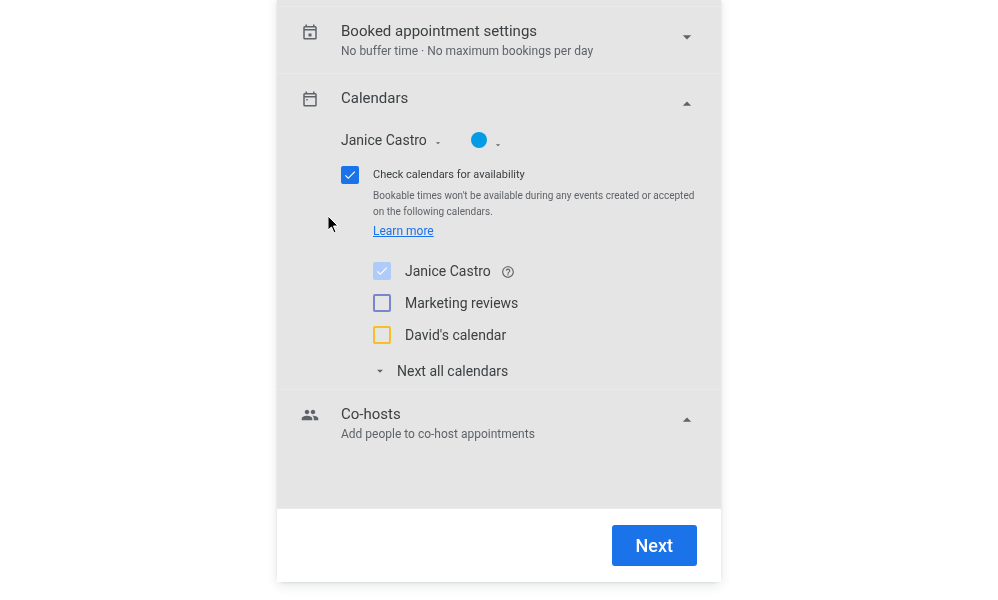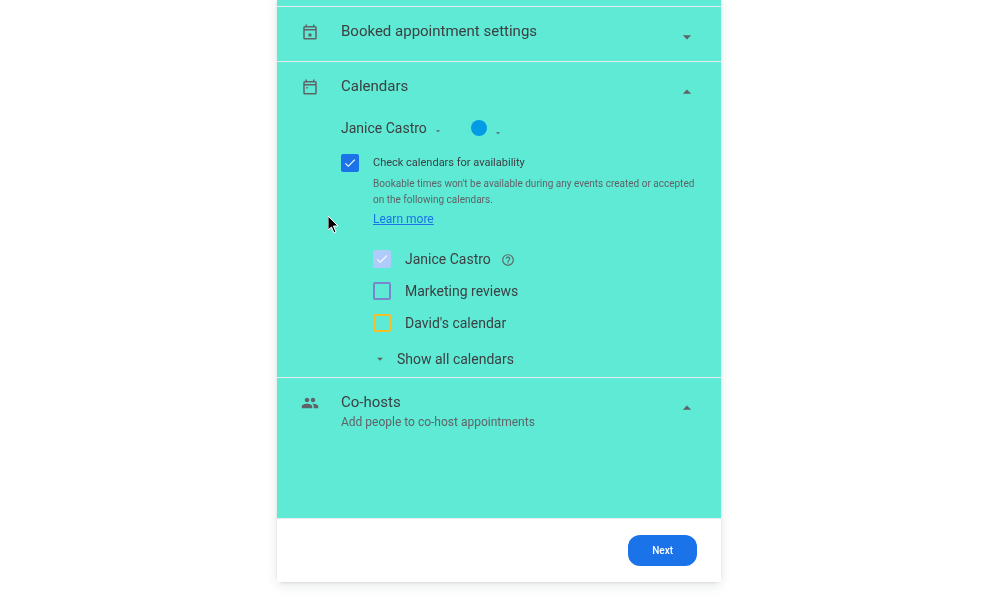--- a/index.html
+++ b/index.html
@@ -9,21 +9,21 @@
       width: 998px;
       height: 600px;
       position: relative;
     }
     .dialog {
       position: absolute;
       left: 277px;
       top: 0;
       width: 444px;
       height: 582px;
-      background: #5eead4;
+      background: #e5e5e5;
       border-radius: 0 0 8px 8px;
       box-shadow: 0 1px 3px rgba(60,64,67,0.15), 0 4px 8px 3px rgba(60,64,67,0.07);
       display: flex;
       flex-direction: column;
     }
     .content {
       flex: 1;
       overflow: hidden;
       padding: 0;
     }
@@ -187,23 +187,23 @@
       border-top: 1px solid #e8eaed;
       padding: 16px 24px;
       display: flex;
       justify-content: flex-end;
       background: #fff;
     }
     .next-btn {
       background: #1a73e8;
       color: #fff;
       border: none;
-      border-radius: 12px;
+      border-radius: 3px;
       padding: 10px 24px;
-      font-size: 10px;
+      font-size: 18px;
       font-weight: 500;
       cursor: pointer;
       font-family: inherit;
     }
     .cursor {
       position: absolute;
       left: 328px;
       top: 216px;
       width: 12px;
       height: 18px;
@@ -219,20 +219,21 @@
 
     <div class="section" style="border-top: 1px solid #e8eaed; margin-top:6px;">
       <span class="section-icon">
         <svg viewBox="0 0 24 24" fill="currentColor">
             <path d="M19 4h-1V2h-2v2H8V2H6v2H5a2 2 0 0 0-2 2v14a2 2 0 0 0 2 2h14a2 2 0 0 0 2-2V6a2 2 0 0 0-2-2zm0 16H5V10h14v10zM5 8V6h14v2H5zm5 6h4v4h-4z"></path>
           </svg>
       </span>
       <div class="section-header">
         <div>
           <div class="section-title">Booked appointment settings</div>
+          <div class="section-subtitle">No buffer time · No maximum bookings per day</div>
         </div>
         <span class="chevron">
           <svg viewBox="0 0 24 24" fill="currentColor">
               <path d="M7 10l5 5 5-5z"></path>
             </svg>
         </span>
       </div>
     </div>
 
     <div class="section expanded">
@@ -304,21 +305,21 @@
               <span class="cal-label">David's calendar</span>
             </div>
           </div>
 
         <div class="show-all" style="margin-left:32px;">
           <span class="small-chevron" style="width:14px;height:14px;">
             <svg viewBox="0 0 24 24" fill="currentColor">
                 <path d="M7 10l5 5 5-5z"></path>
               </svg>
           </span>
-          <span>Show all calendars</span>
+          <span>Next all calendars</span>
         </div>
       </div>
     </div>
 
     <div class="section" style="border-bottom:none;">
       <span class="section-icon">
         <svg viewBox="0 0 24 24" fill="currentColor">
             <path d="M16 11c1.66 0 3-1.34 3-3s-1.34-3-3-3-3 1.34-3 3 1.34 3 3 3zm-8 0c1.66 0 3-1.34 3-3S9.66 5 8 5 5 6.34 5 8s1.34 3 3 3zm0 2c-2.33 0-7 1.17-7 3.5V19h14v-2.5c0-2.33-4.67-3.5-7-3.5zm8 0c-.29 0-.62.02-.97.05 1.16.84 1.97 1.97 1.97 3.45V19h6v-2.5c0-2.33-4.67-3.5-7-3.5z"></path>
           </svg>
       </span>

